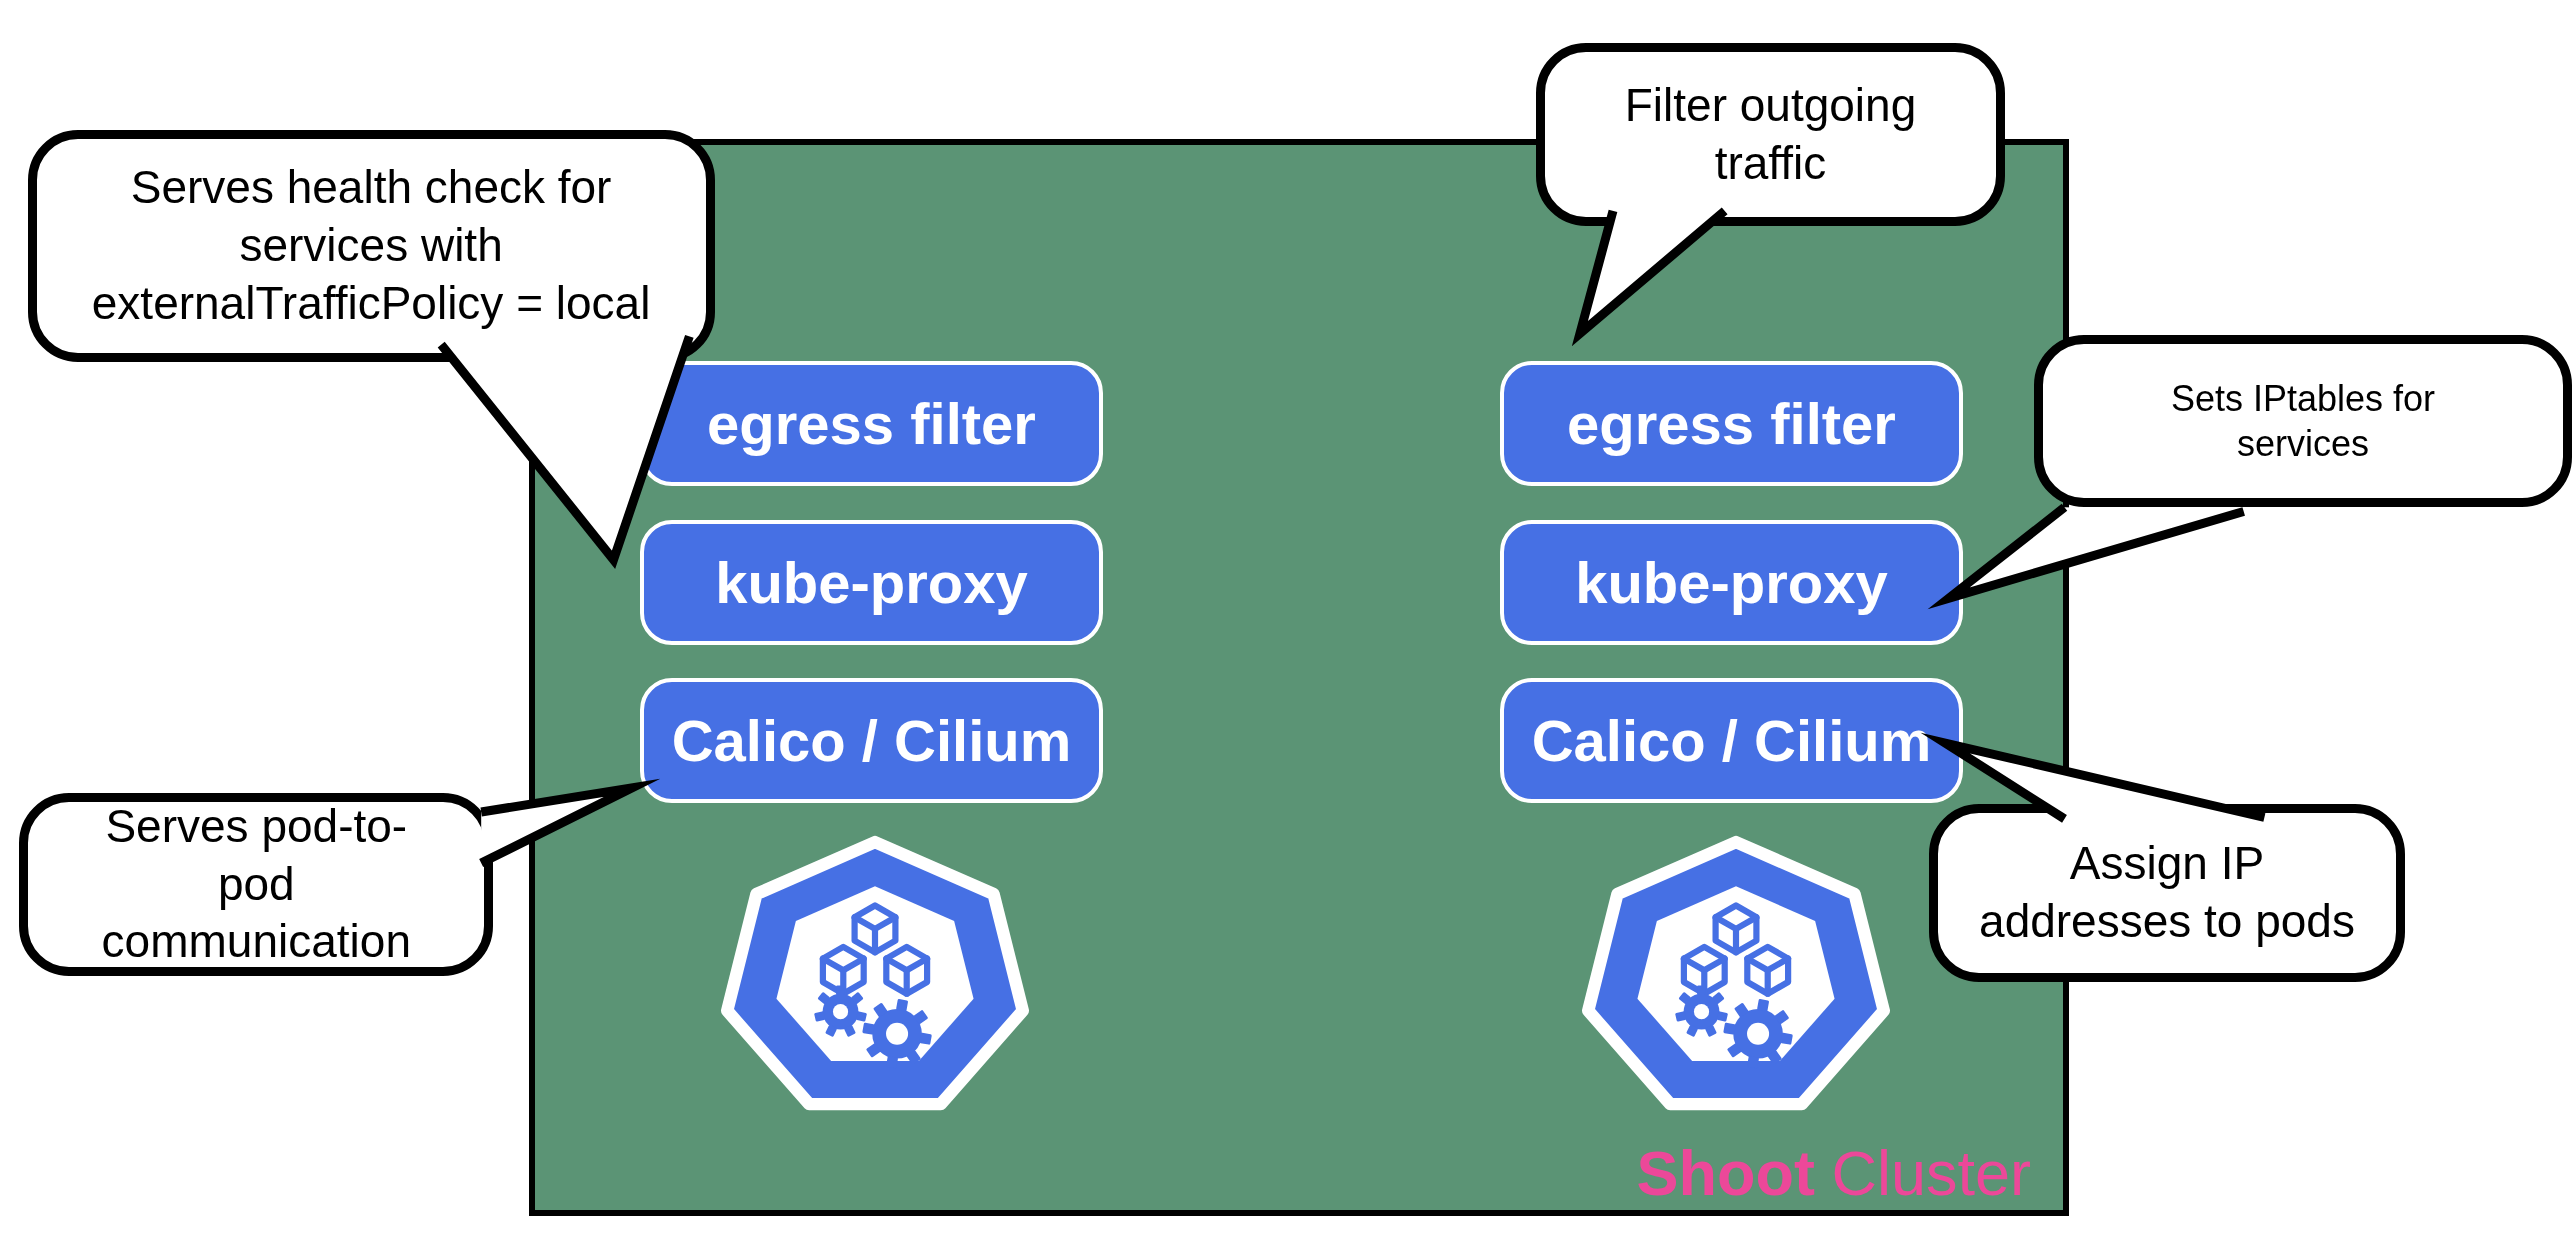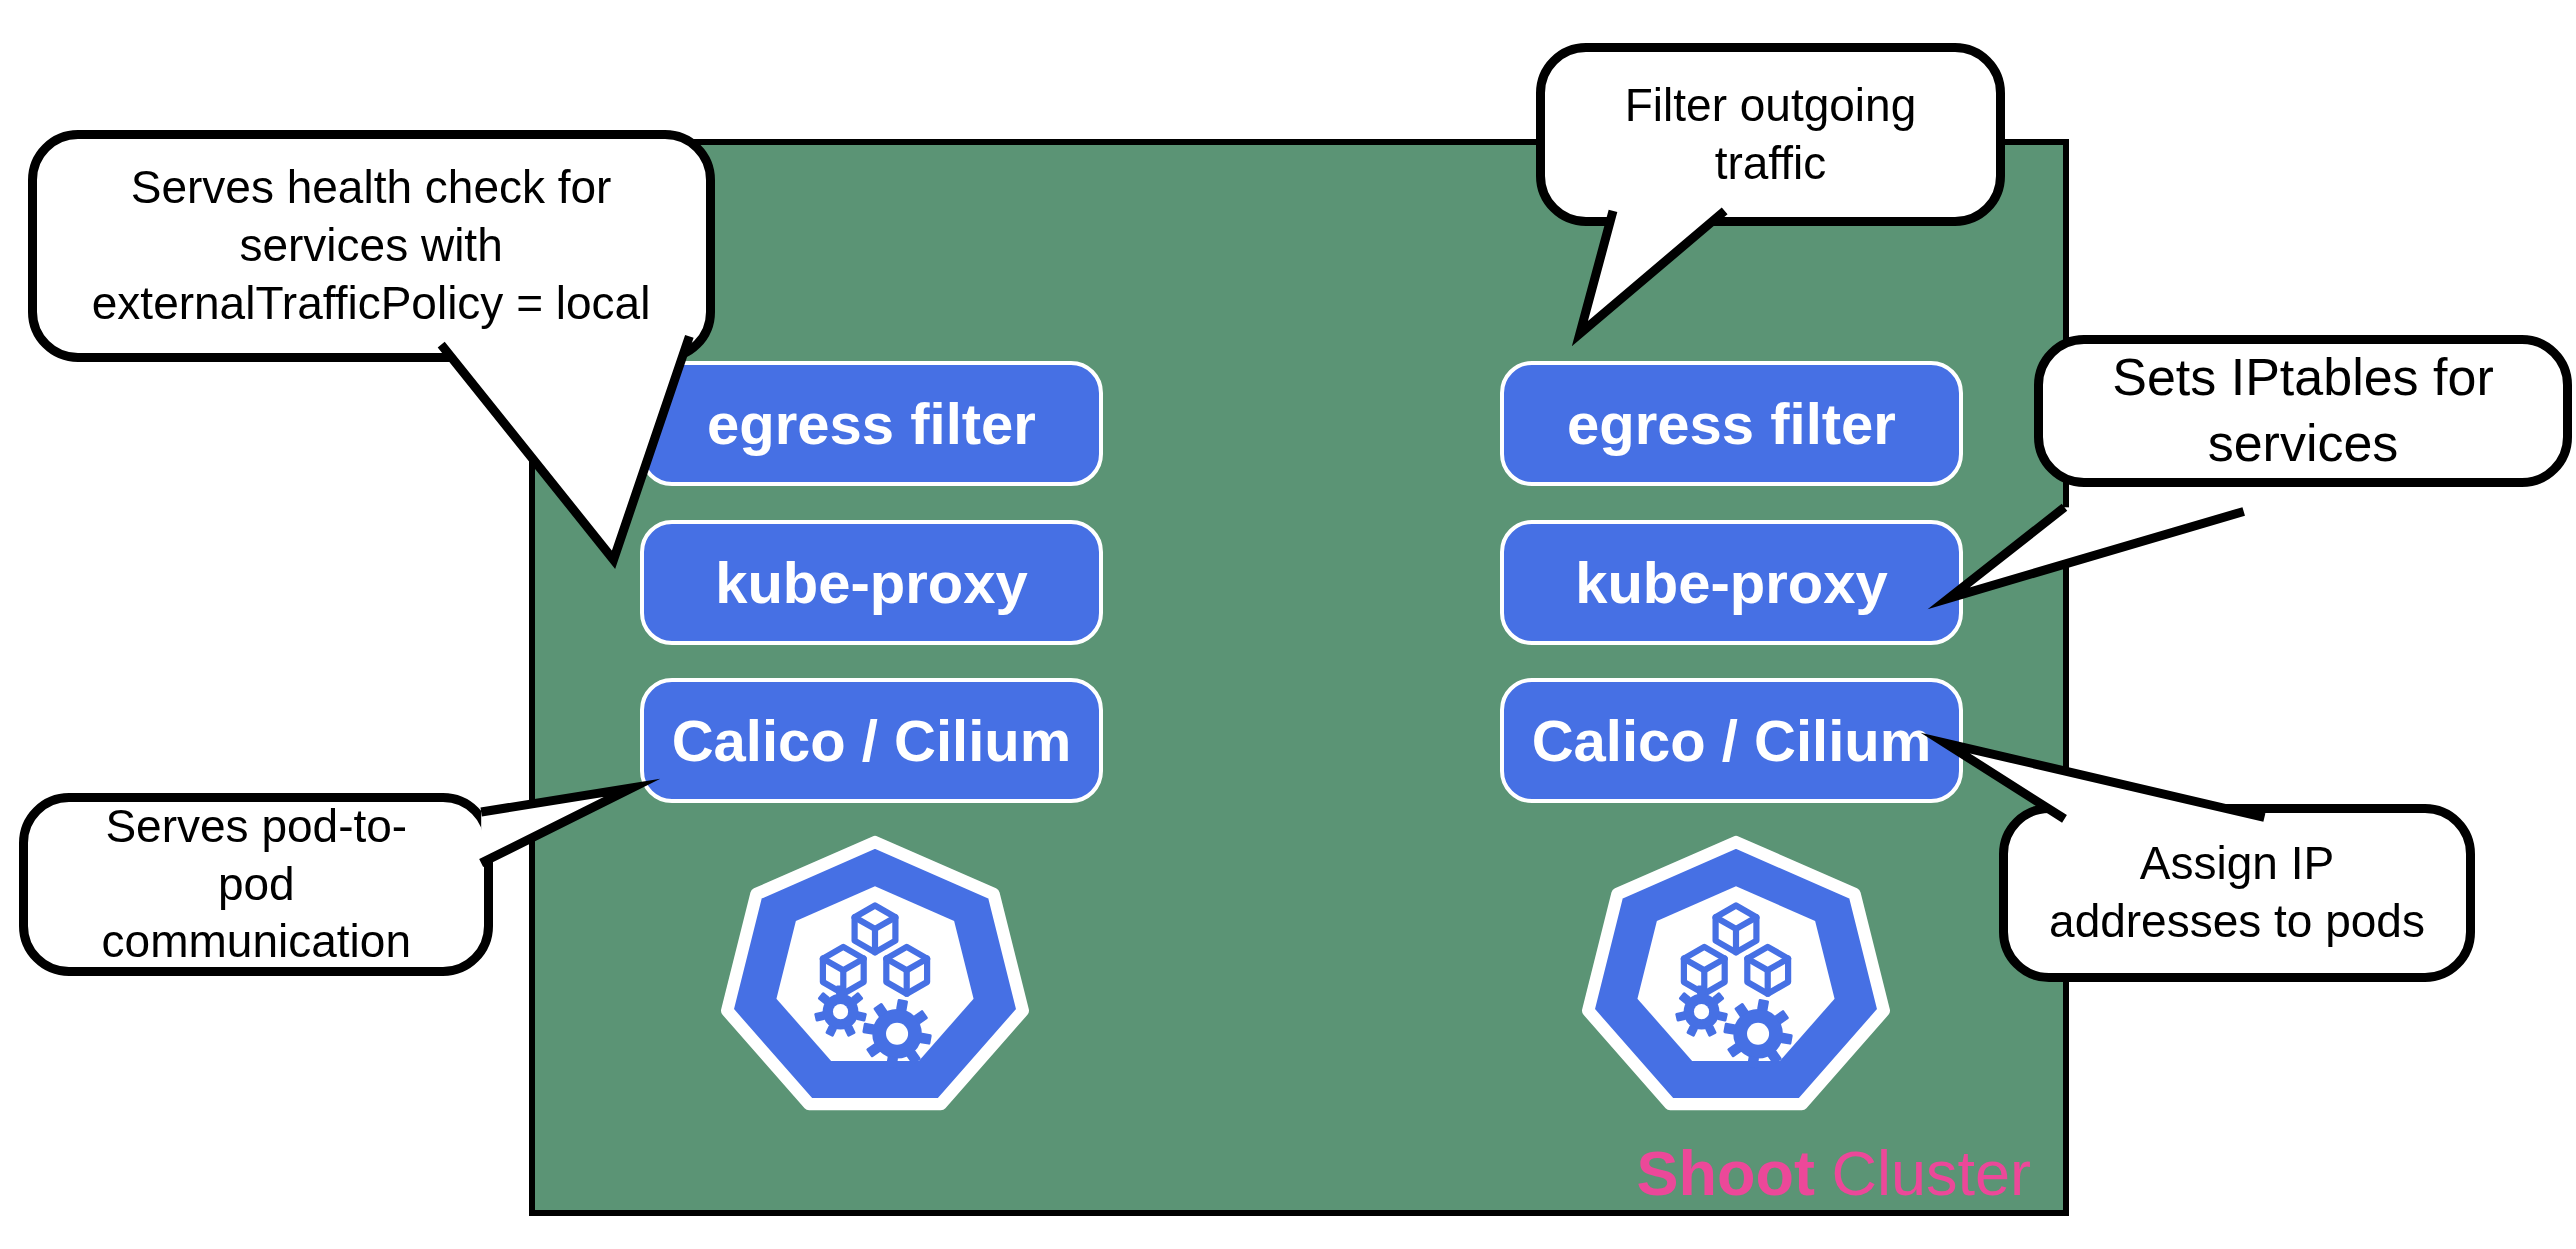--- a/index.html
+++ b/index.html
@@ -75,23 +75,23 @@
     align-items: center; justify-content: center;
     text-align: center;
     color: #000000;
     font-size: 46px;
     line-height: 1.26;
     z-index: 3;
     white-space: nowrap;
   }
   .bubble-health   { left: 27.6px;   top: 130px;  width: 687px; height: 232px; }
   .bubble-filter   { left: 1536px; top: 43px;   width: 469px; height: 183px; }
-  .bubble-iptables { left: 2034px; top: 335px;  width: 538px; height: 152px; font-size: 52px; }
+  .bubble-iptables { left: 2034px; top: 335px;  width: 538px; height: 172px; font-size: 36px; }
   .bubble-podtopod { left: 19.3px;   top: 793px; width: 474px; height: 183px; }
-  .bubble-assignip { left: 1999px; top: 804px; width: 476px; height: 178px; }
+  .bubble-assignip { left: 1929px; top: 804px; width: 476px; height: 178px; }
 
   .tails {
     position: absolute;
     left: 0; top: 0;
     width: 2576px; height: 1249px;
     z-index: 4;
     pointer-events: none;
   }
   .tail {
     fill: #ffffff;

